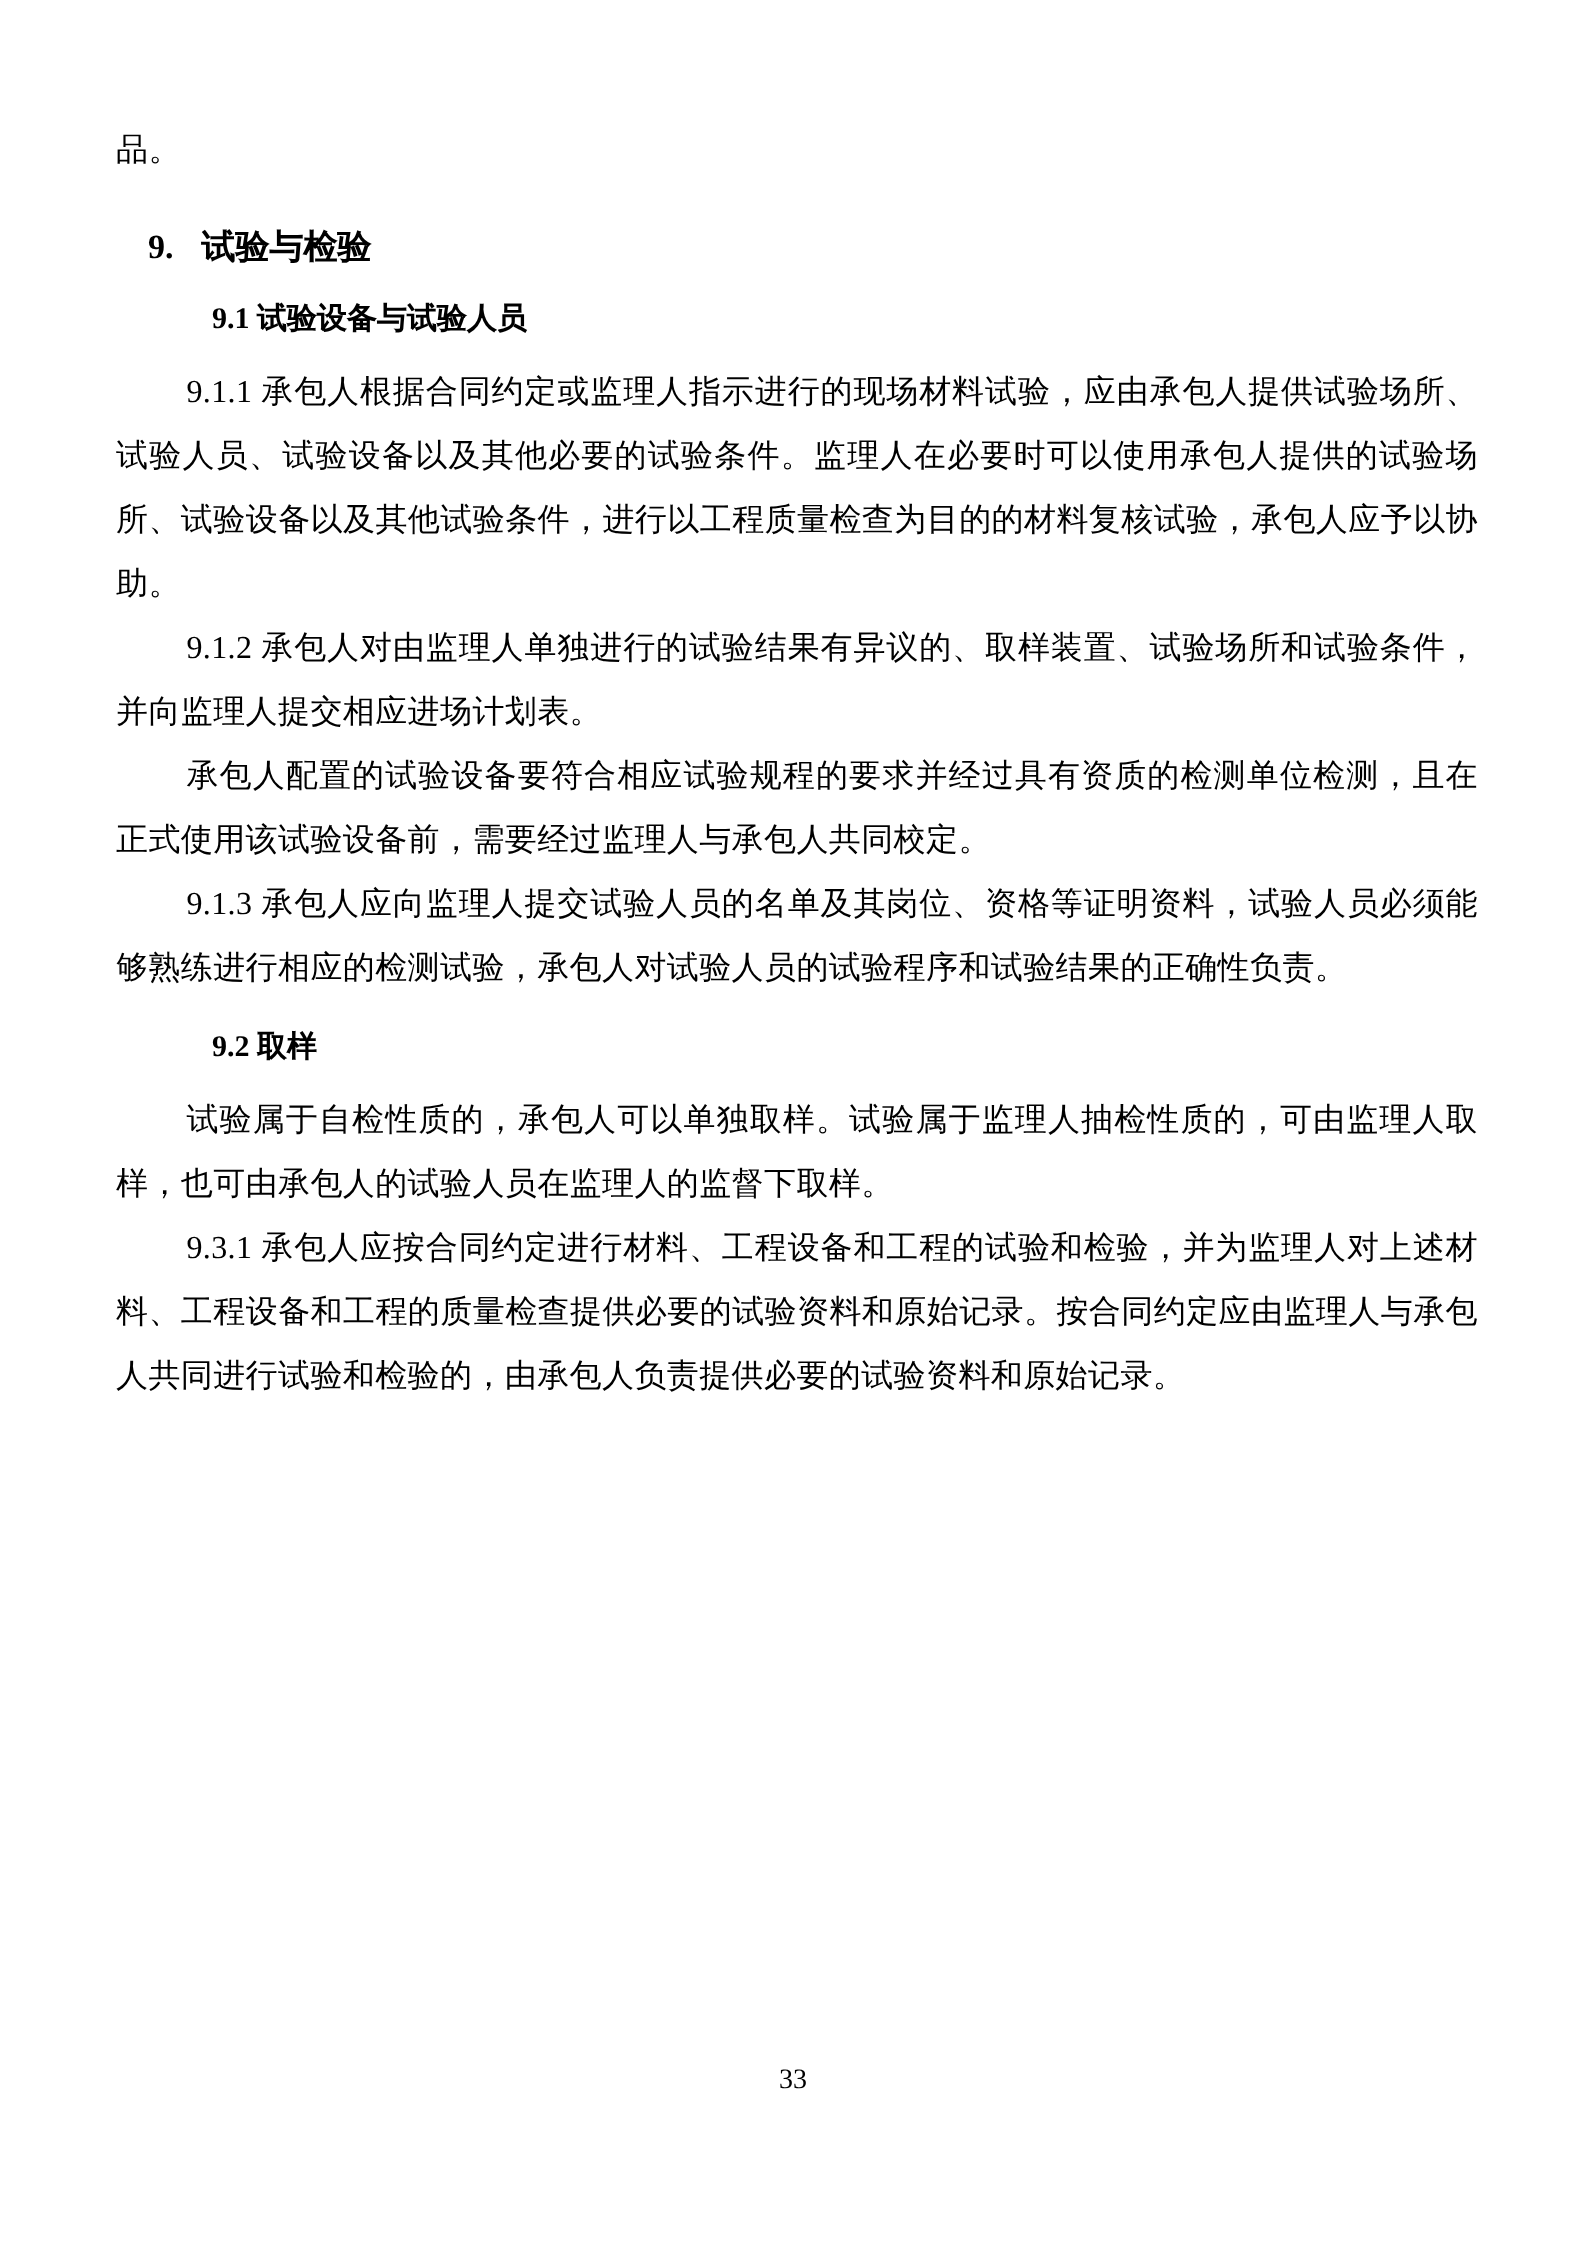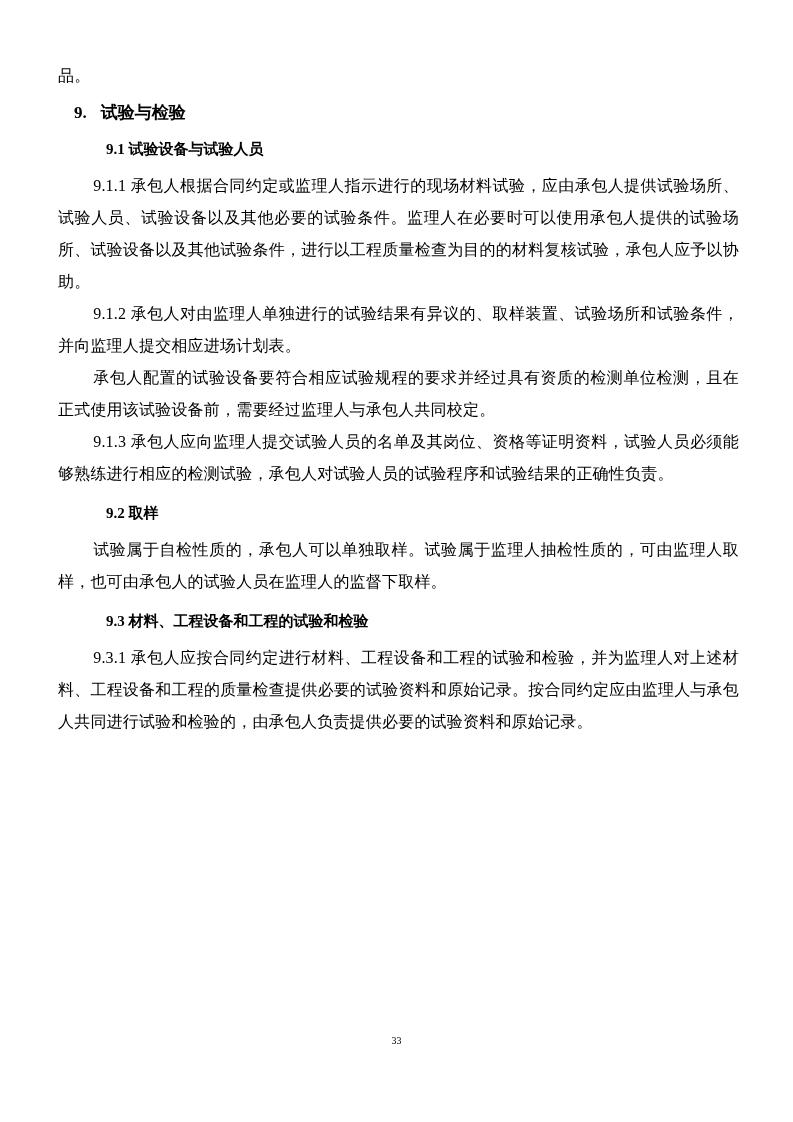--- a/index.html
+++ b/index.html
@@ -27,42 +27,42 @@
     font-size: 16px;
     line-height: 32px;
     text-align: justify;
     text-indent: 2.2em;
     letter-spacing: 0.2px;
   }
   .para.continuation {
     text-indent: 0;
   }
   .chapter-heading {
-    margin: 8px 0 4px 16px;
+    margin: 19px 0 4px 16px;
     font-size: 17px;
     font-weight: bold;
     line-height: 26px;
   }
   .chapter-heading .num {
     display: inline-block;
     margin-right: 14px;
   }
   .section-heading {
     margin: 10px 0 8px 48px;
     font-size: 15px;
     font-weight: bold;
     line-height: 26px;
   }
   .footer {
     position: absolute;
     left: 0;
     right: 0;
     top: 1030px;
     text-align: center;
-    font-size: 10px;
+    font-size: 14px;
     line-height: 22px;
   }
 </style>
 </head>
 <body>
 
 <div class="page">
   <div class="content">
 
     <p class="para continuation">品。</p>
@@ -78,21 +78,20 @@
     <p class="para">9.1.2 承包人对由监理人单独进行的试验结果有异议的、取样装置、试验场所和试验条件，并向监理人提交相应进场计划表。</p>
 
     <p class="para">承包人配置的试验设备要符合相应试验规程的要求并经过具有资质的检测单位检测，且在正式使用该试验设备前，需要经过监理人与承包人共同校定。</p>
 
     <p class="para">9.1.3 承包人应向监理人提交试验人员的名单及其岗位、资格等证明资料，试验人员必须能够熟练进行相应的检测试验，承包人对试验人员的试验程序和试验结果的正确性负责。</p>
 
     <h2 class="section-heading">9.2 取样</h2>
 
     <p class="para">试验属于自检性质的，承包人可以单独取样。试验属于监理人抽检性质的，可由监理人取样，也可由承包人的试验人员在监理人的监督下取样。</p>
 
-    <h2 class="section-heading">9.3 材料、工程设备和工程的试验和检验</h2>
 
     <p class="para">9.3.1 承包人应按合同约定进行材料、工程设备和工程的试验和检验，并为监理人对上述材料、工程设备和工程的质量检查提供必要的试验资料和原始记录。按合同约定应由监理人与承包人共同进行试验和检验的，由承包人负责提供必要的试验资料和原始记录。</p>
 
 
 
   </div>
 
   <div class="footer">33</div>
 </div>
 

